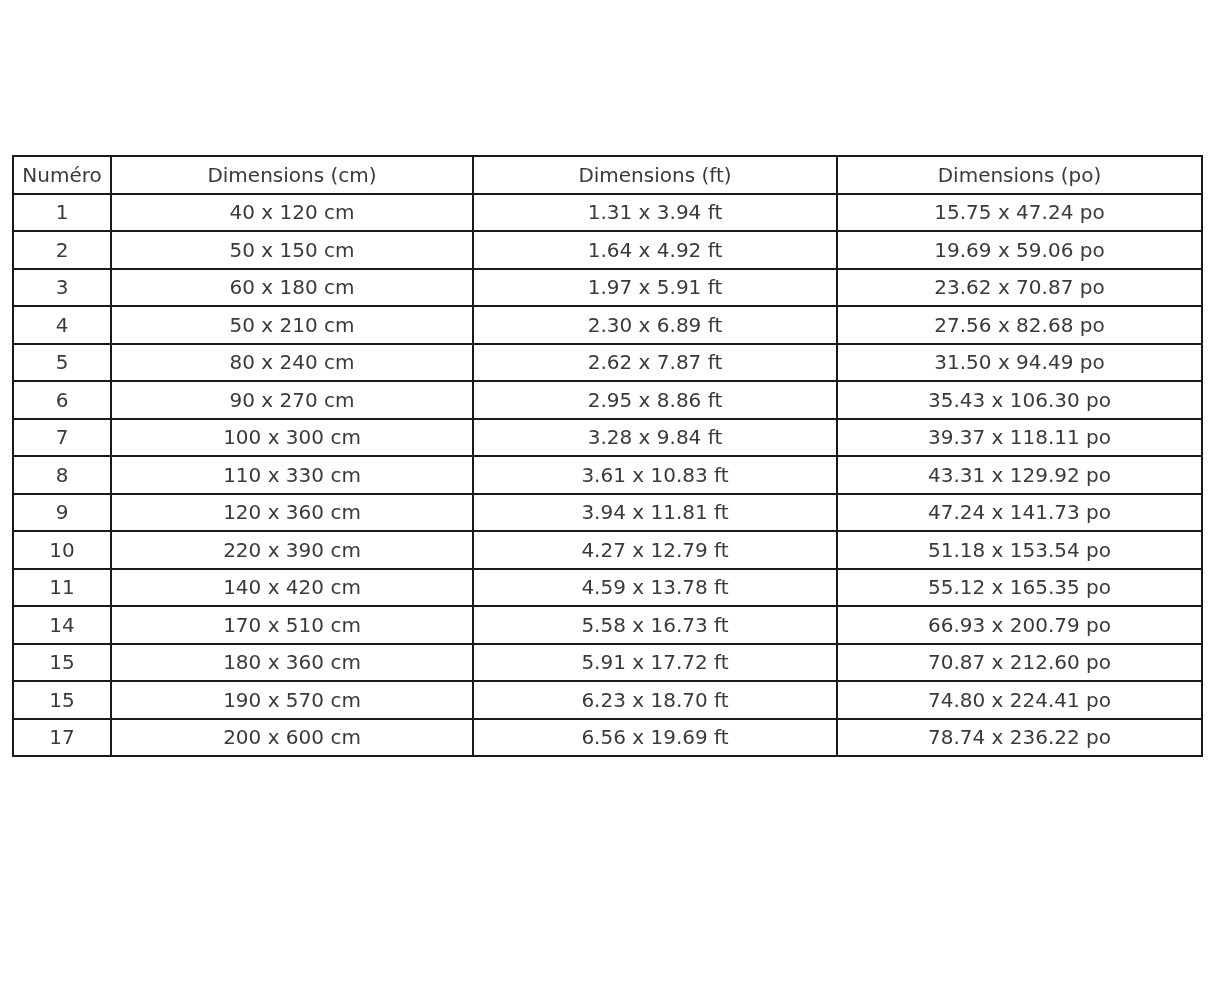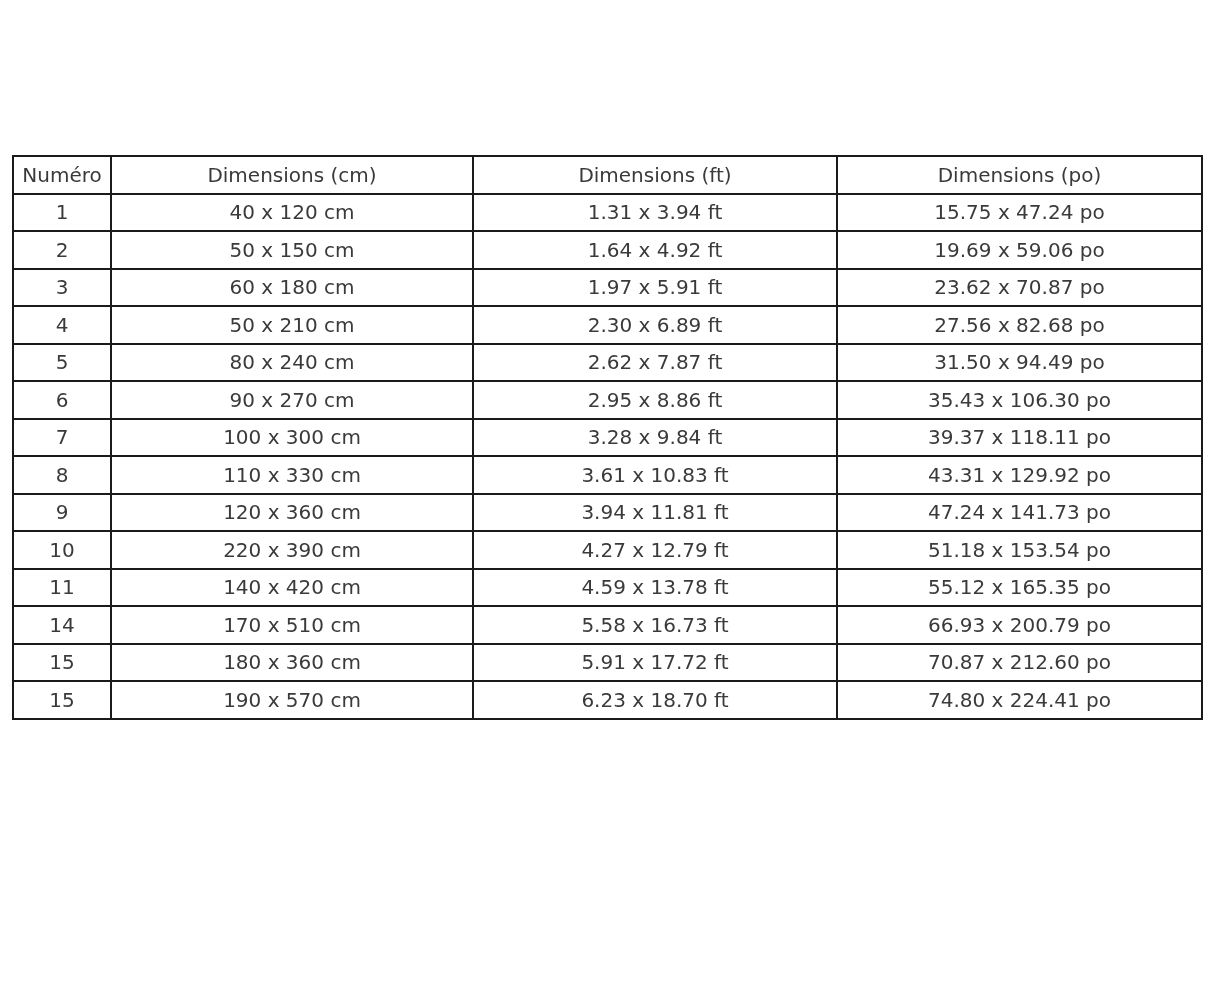--- a/index.html
+++ b/index.html
@@ -140,15 +140,21 @@
           <td>180 x 360 cm</td>
           <td>5.91 x 17.72 ft</td>
           <td>70.87 x 212.60 po</td>
         </tr>
         <tr>
           <td>15</td>
           <td>190 x 570 cm</td>
           <td>6.23 x 18.70 ft</td>
           <td>74.80 x 224.41 po</td>
         </tr>
+        <tr>
+          <td>17</td>
+          <td>200 x 600 cm</td>
+          <td>6.56 x 19.69 ft</td>
+          <td>78.74 x 236.22 po</td>
+        </tr>
       </tbody>
   </table>
 </div>
 
 </body></html>

